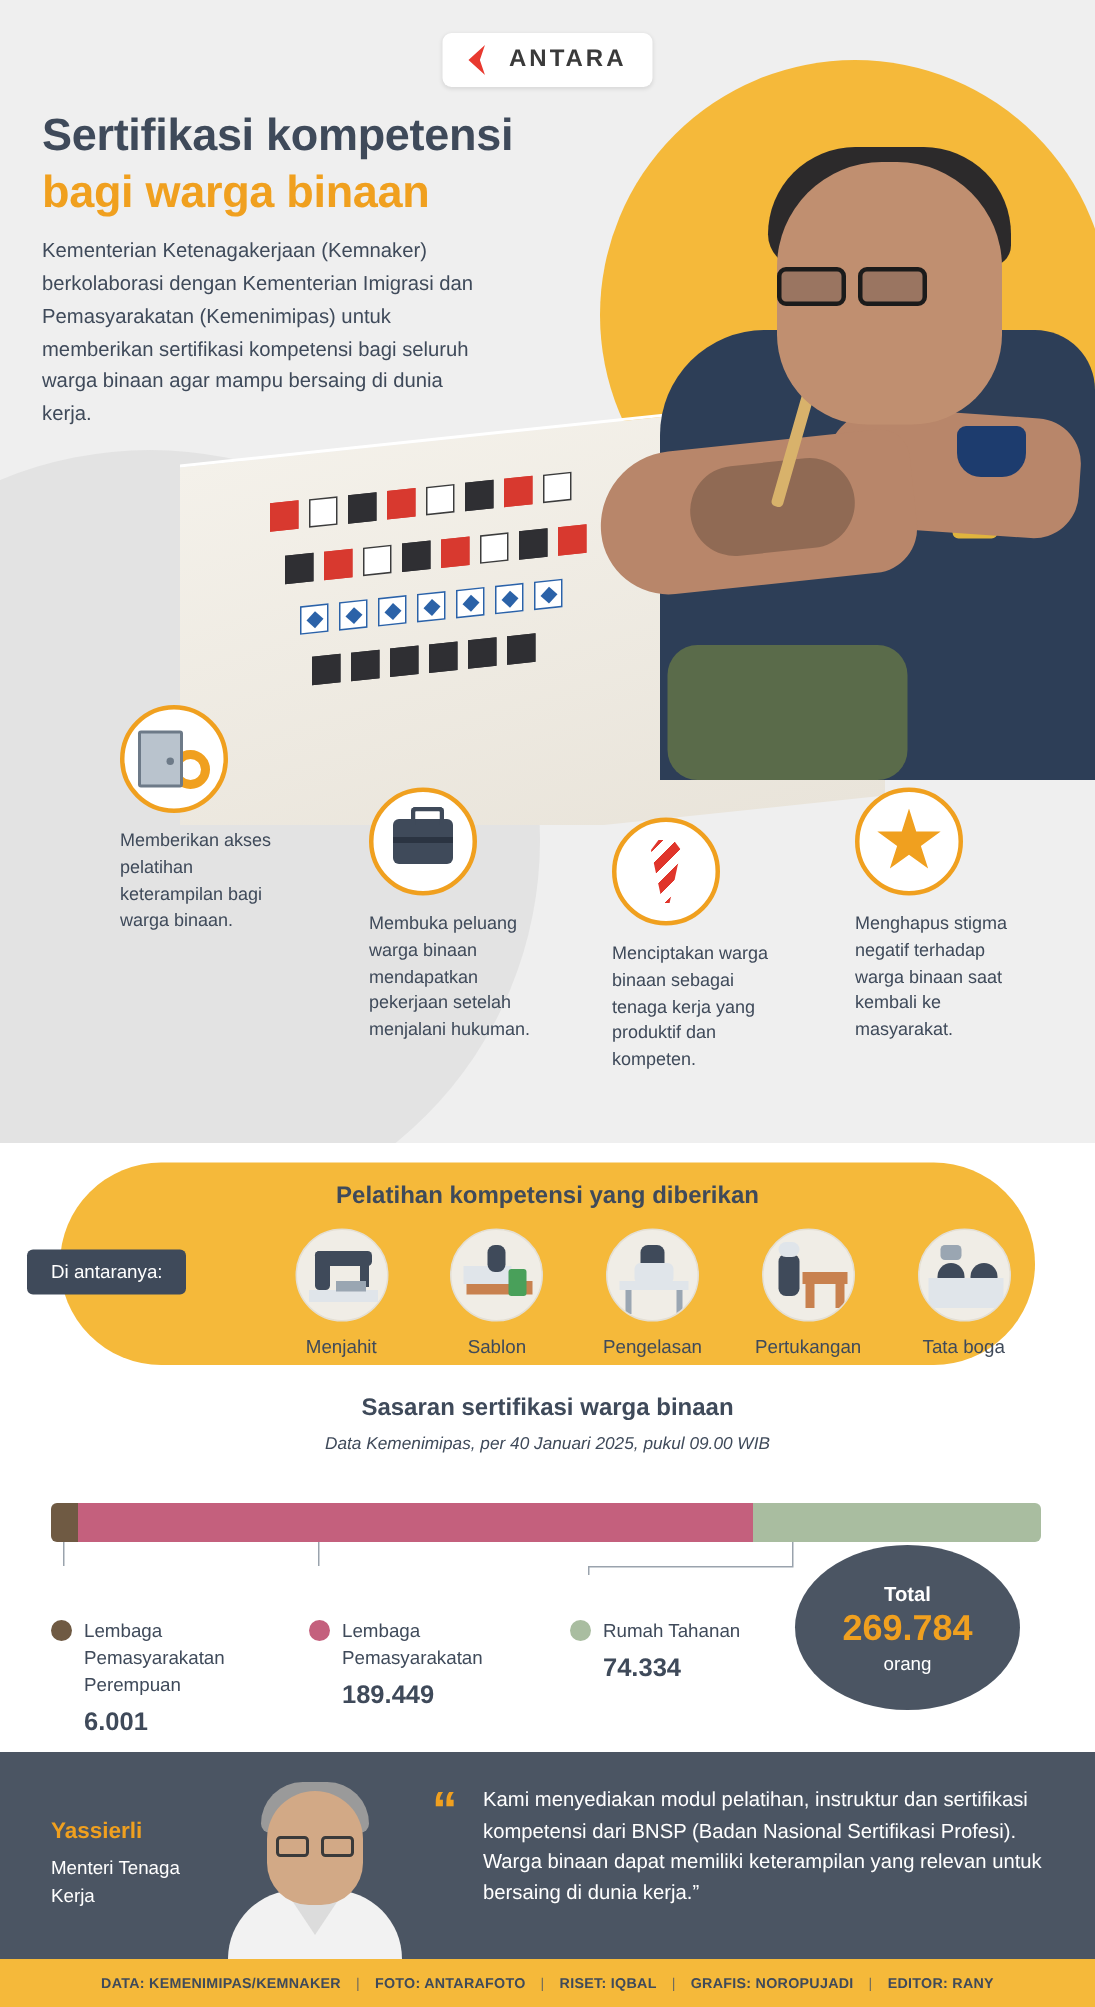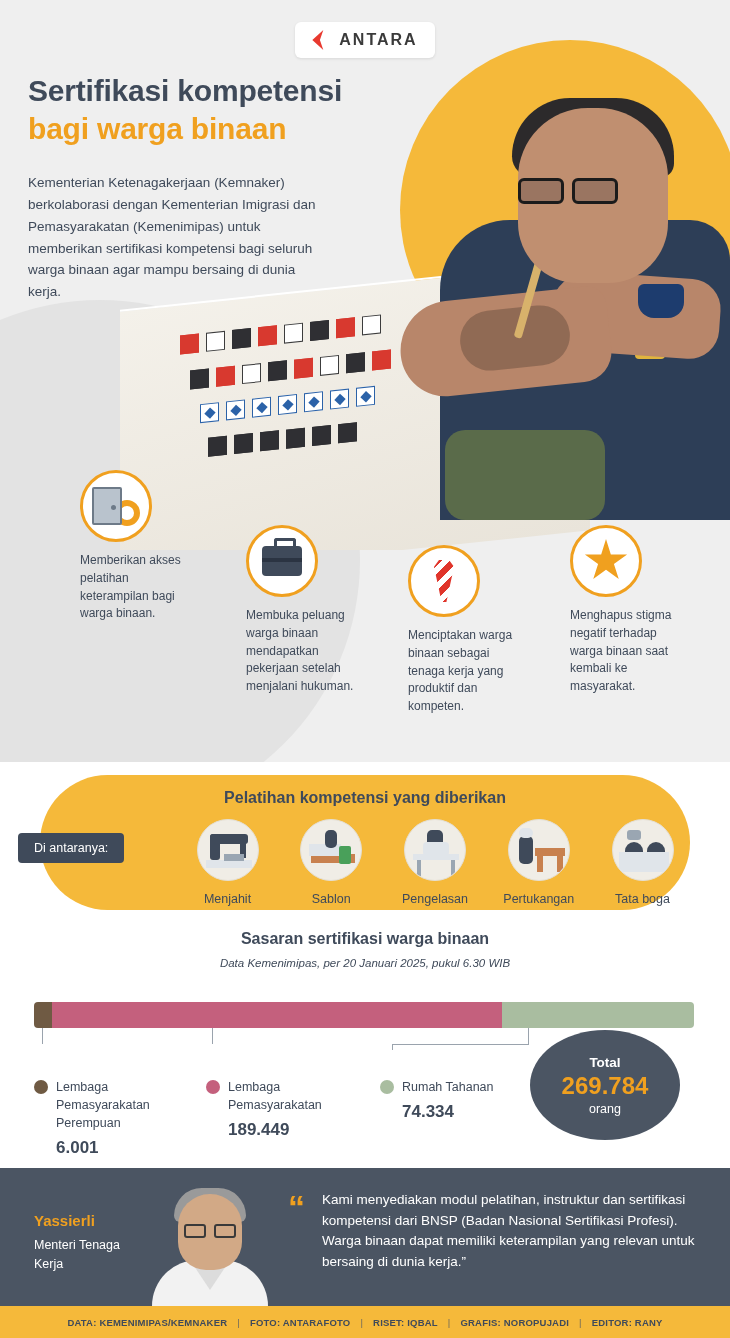--- a/index.html
+++ b/index.html
@@ -212,21 +212,21 @@
     font-weight: bold;
     color: #3f4a5a;
     letter-spacing: -0.2px;
   }
   .headline h1 .hl {
     color: #f0a01f;
     display: block;
   }
   .lede {
     position: absolute;
-    left: 28px; top: 172px;
+    left: 28px; top: 156px;
     width: 300px;
     z-index: 6;
     font-size: 13.5px;
     line-height: 1.62;
     color: #3f4a5a;
   }
 
   
   .benefit-title {
     position: absolute;
@@ -635,21 +635,21 @@
           <div class="ti-e" style="left:14px;top:10px;width:14px;height:10px;border-radius:3px;"></div>
         </div>
         <span>Tata boga</span>
       </div>
 
     </div>
   </div>
 
   <div class="target-sec">
     <h2>Sasaran sertifikasi warga binaan</h2>
-    <div class="target-sub">Data Kemenimipas, per 20 Januari 2025, pukul 6.30 WIB</div>
+    <div class="target-sub">Data Kemenimipas, per 40 Januari 2025, pukul 09.00 WIB</div>
 
     <div class="bar">
       <div class="seg-a"></div>
       <div class="seg-b"></div>
       <div class="seg-c"></div>
     </div>
 
     <div class="leader l1"></div>
     <div class="leader l2"></div>
     <div class="leader l3"></div>

